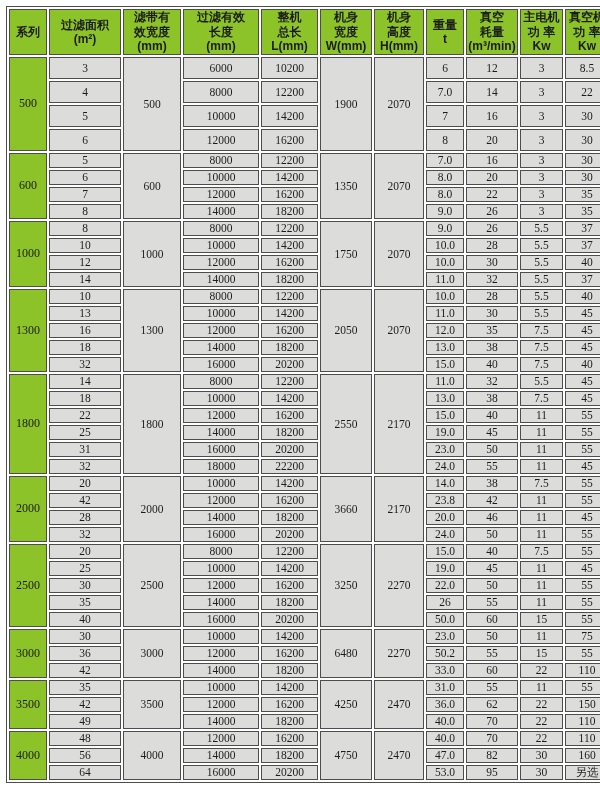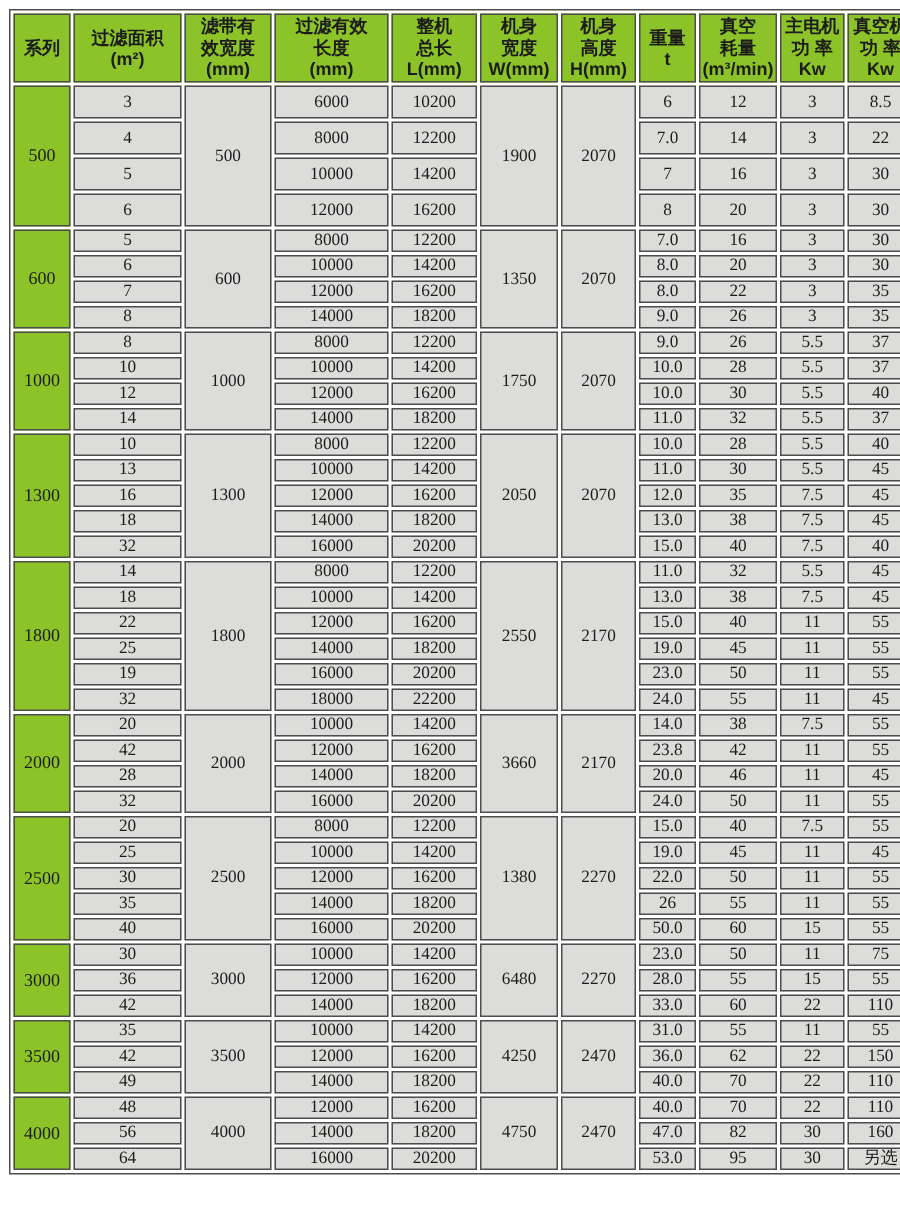--- a/index.html
+++ b/index.html
@@ -288,21 +288,21 @@
         <tr>
           <td>25</td>
           <td>14000</td>
           <td>18200</td>
           <td>19.0</td>
           <td>45</td>
           <td>11</td>
           <td>55</td>
         </tr>
         <tr>
-          <td>19</td>
+          <td>31</td>
           <td>16000</td>
           <td>20200</td>
           <td>23.0</td>
           <td>50</td>
           <td>11</td>
           <td>55</td>
         </tr>
         <tr>
           <td>32</td>
           <td>18000</td>
@@ -351,21 +351,21 @@
           <td>50</td>
           <td>11</td>
           <td>55</td>
         </tr>
         <tr>
           <td class="series" rowspan="5">2500</td>
           <td>20</td>
           <td rowspan="5">2500</td>
           <td>8000</td>
           <td>12200</td>
-          <td rowspan="5">1380</td>
+          <td rowspan="5">3250</td>
           <td rowspan="5">2270</td>
           <td>15.0</td>
           <td>40</td>
           <td>7.5</td>
           <td>55</td>
         </tr>
         <tr>
           <td>25</td>
           <td>10000</td>
           <td>14200</td>
@@ -411,21 +411,21 @@
           <td rowspan="3">2270</td>
           <td>23.0</td>
           <td>50</td>
           <td>11</td>
           <td>75</td>
         </tr>
         <tr>
           <td>36</td>
           <td>12000</td>
           <td>16200</td>
-          <td>28.0</td>
+          <td>50.2</td>
           <td>55</td>
           <td>15</td>
           <td>55</td>
         </tr>
         <tr>
           <td>42</td>
           <td>14000</td>
           <td>18200</td>
           <td>33.0</td>
           <td>60</td>

